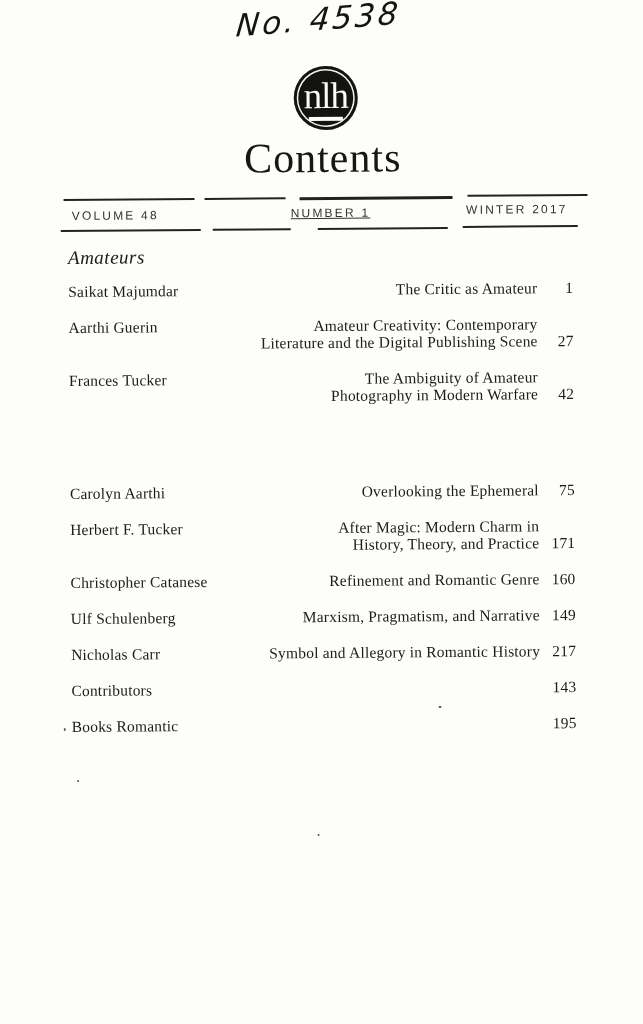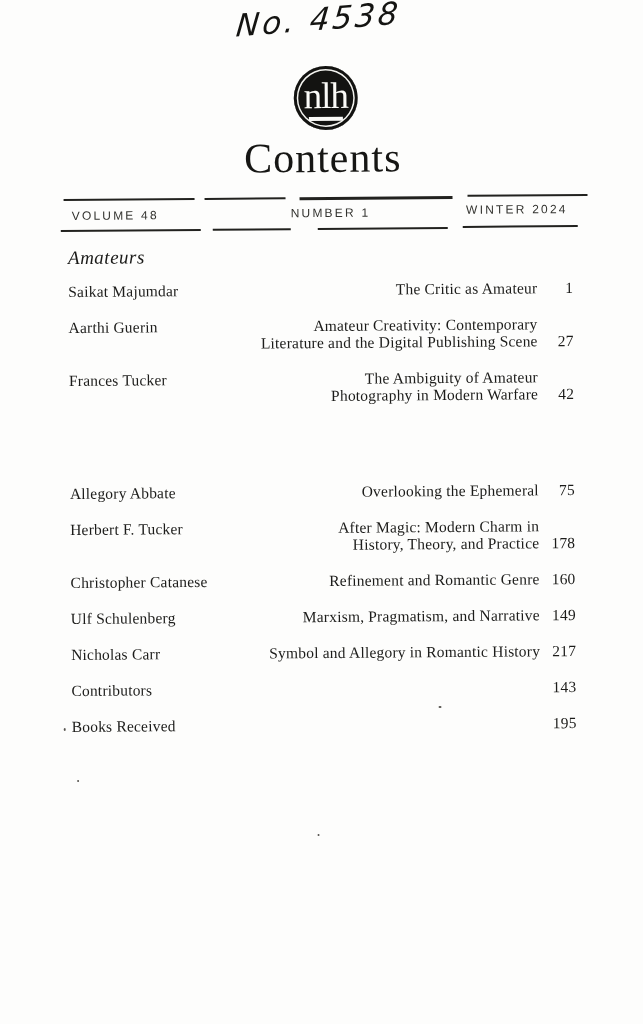--- a/index.html
+++ b/index.html
@@ -89,21 +89,21 @@
   .mast-row {
     position: relative;
     height: 20px;
     margin: 5px 0 4px;
     font-family: "Liberation Sans", sans-serif;
     font-size: 12px;
     letter-spacing: 2.2px;
     color: #33332f;
   }
   .mast-volume { position: absolute; left: 3px;  top: 3px; margin-left: 8px; }
-  .mast-number { position: absolute; left: 230px; top: 2px; }
+  .mast-number { position: absolute; left: 230px; top: 2px; text-decoration: underline; }
   .mast-season { position: absolute; right: 20px; top: 0; }
 
   
   .toc {
     position: absolute; top: 245px; left: 70px;
     width: 505px;
   }
   .section-heading {
     margin: 0 0 14px 0;
     font-family: "Liberation Serif", serif;
@@ -157,21 +157,21 @@
     <div class="masthead">
       <div class="rule top">
           <i></i>
           <i></i>
           <i></i>
           <i></i>
         </div>
       <div class="mast-row">
         <span class="mast-volume">VOLUME 48</span>
         <span class="mast-number">NUMBER 1</span>
-        <span class="mast-season">WINTER 2024</span>
+        <span class="mast-season">WINTER 2017</span>
       </div>
       <div class="rule bottom">
           <i></i>
           <i></i>
           <i></i>
           <i></i>
         </div>
     </div>
 
     <div class="toc">
@@ -200,33 +200,33 @@
                 <div>Photography in Modern Warfare</div>
               </span>
     <span class="pagenum">42</span>
   </div>
           </div>
       </section>
       <section class="toc-section second">
 
         <div class="entries">
             <div class="toc-row">
-    <span class="author">Allegory Abbate</span>
+    <span class="author">Carolyn Aarthi</span>
     <span class="titlecol">
                 <div>Overlooking the Ephemeral</div>
               </span>
     <span class="pagenum">75</span>
   </div>
             <div class="toc-row">
     <span class="author">Herbert F. Tucker</span>
     <span class="titlecol">
                 <div>After Magic: Modern Charm in</div>
                 <div>History, Theory, and Practice</div>
               </span>
-    <span class="pagenum">178</span>
+    <span class="pagenum">171</span>
   </div>
             <div class="toc-row">
     <span class="author">Christopher Catanese</span>
     <span class="titlecol">
                 <div>Refinement and Romantic Genre</div>
               </span>
     <span class="pagenum">160</span>
   </div>
             <div class="toc-row">
     <span class="author">Ulf Schulenberg</span>
@@ -241,21 +241,21 @@
                 <div>Symbol and Allegory in Romantic History</div>
               </span>
     <span class="pagenum">217</span>
   </div>
             <div class="toc-row">
     <span class="author">Contributors</span>
     <span class="titlecol"></span>
     <span class="pagenum">143</span>
   </div>
             <div class="toc-row">
-    <span class="author">Books Received</span>
+    <span class="author">Books Romantic</span>
     <span class="titlecol"></span>
     <span class="pagenum">195</span>
   </div>
           </div>
       </section>
     </div>
 
     <span class="speck s1"></span>
     <span class="speck s2"></span>
     <span class="speck s3"></span>

